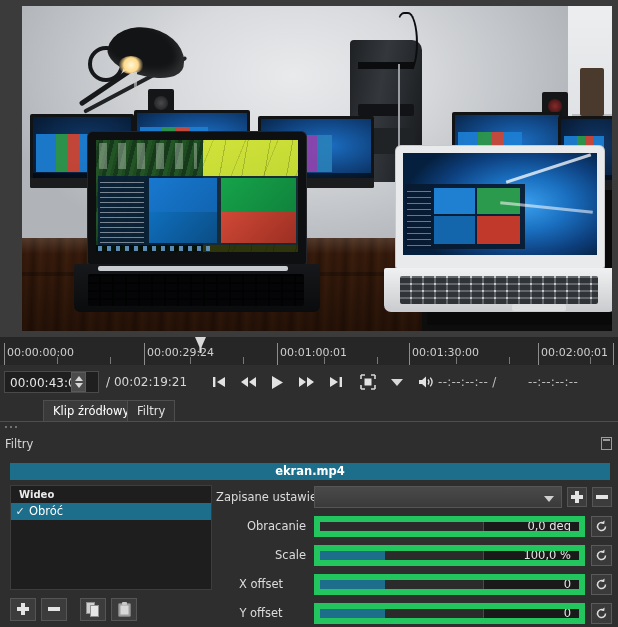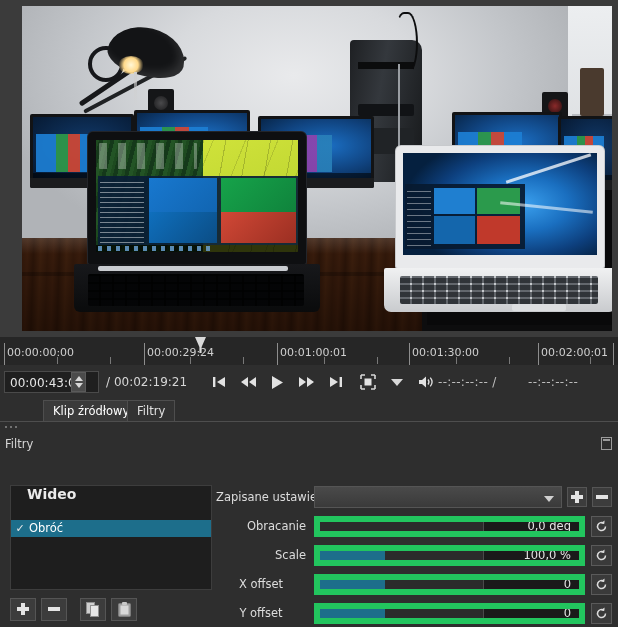--- a/index.html
+++ b/index.html
@@ -212,21 +212,21 @@
   .undock:before{content:"";position:absolute;left:1px;top:1px;width:7px;height:2px;background:#9b9b9b;}
 
   
   .cliptitle{position:absolute;left:10px;top:463px;width:600px;height:17px;
     background:#1d6e8b;color:#ffffff;font-size:11.5px;font-weight:bold;
     text-align:center;line-height:17px;}
 
   
   .flist{position:absolute;left:10px;top:485px;width:202px;height:105px;
     background:#1e1e1e;border:1px solid #3d3d3d;box-sizing:border-box;overflow:hidden;}
-  .flist .grp{height:34px;line-height:17px;padding-left:16px;font-weight:bold;color:#eaeaea;font-size:14px;}
+  .flist .grp{height:17px;line-height:17px;padding-left:8px;font-weight:bold;color:#eaeaea;font-size:10px;}
   .flist .row{height:17px;line-height:17px;display:flex;align-items:center;color:#ffffff;font-size:11.5px;}
   .flist .row.sel{background:#1d6e8b;}
   .flist .chk{width:18px;text-align:center;color:#e9e9e9;font-size:11px;}
   .listbtns{position:absolute;left:10px;top:596px;width:202px;height:26px;display:flex;align-items:center;gap:5px;}
   .lbtn{width:26px;height:23px;background:#3c3c3c;border:1px solid #555;box-sizing:border-box;
     display:flex;align-items:center;justify-content:center;}
   .lbtn.sep{margin-left:8px;}
 
   
   .params{position:absolute;left:216px;top:485px;width:396px;}
@@ -463,20 +463,21 @@
   <div class="tabs">
     <div class="tab tab1 active">Klip źródłowy</div>
     <div class="tab tab2">Filtry</div>
   </div>
   <div class="tabline"></div>
 
   <div class="grip"></div>
   <div class="filtry">Filtry</div>
   <div class="undock"></div>
 
+  <div class="cliptitle">ekran.mp4</div>
 
   <div class="flist">
     <div class="grp">Wideo</div>
     <div class="row sel">
       <span class="chk">✓</span>
       <span>Obróć</span>
     </div>
   </div>
 
   <div class="listbtns">

